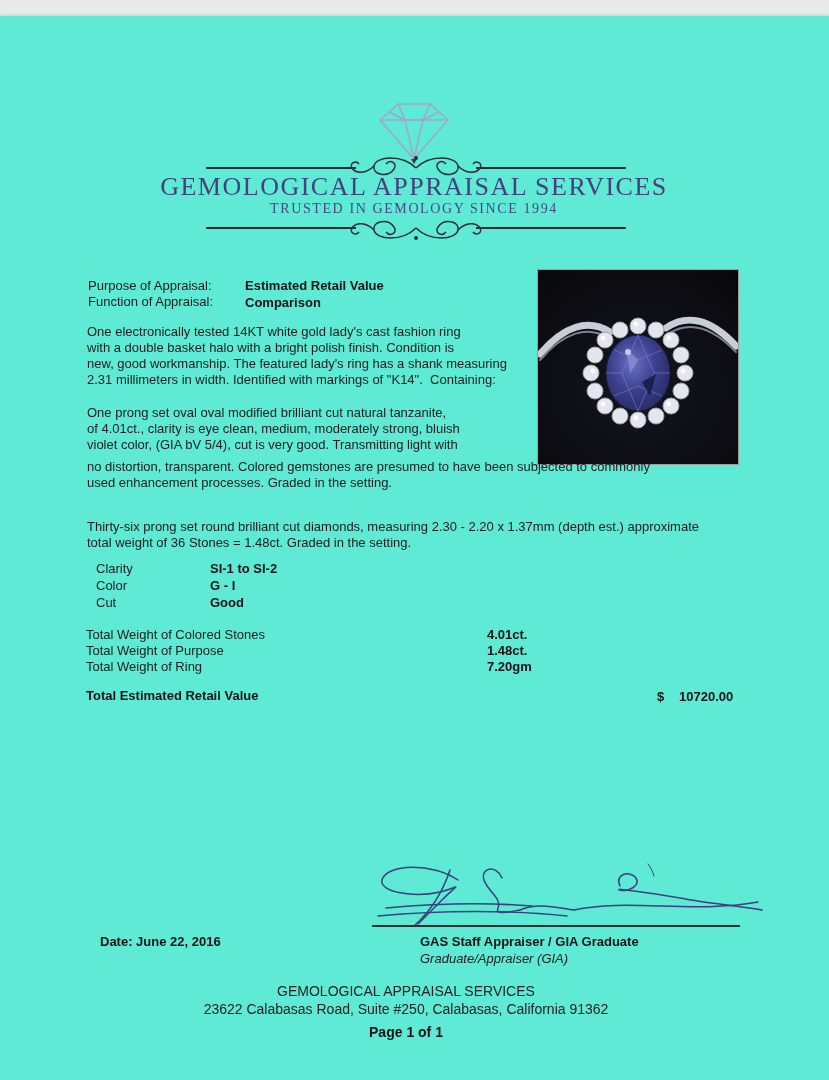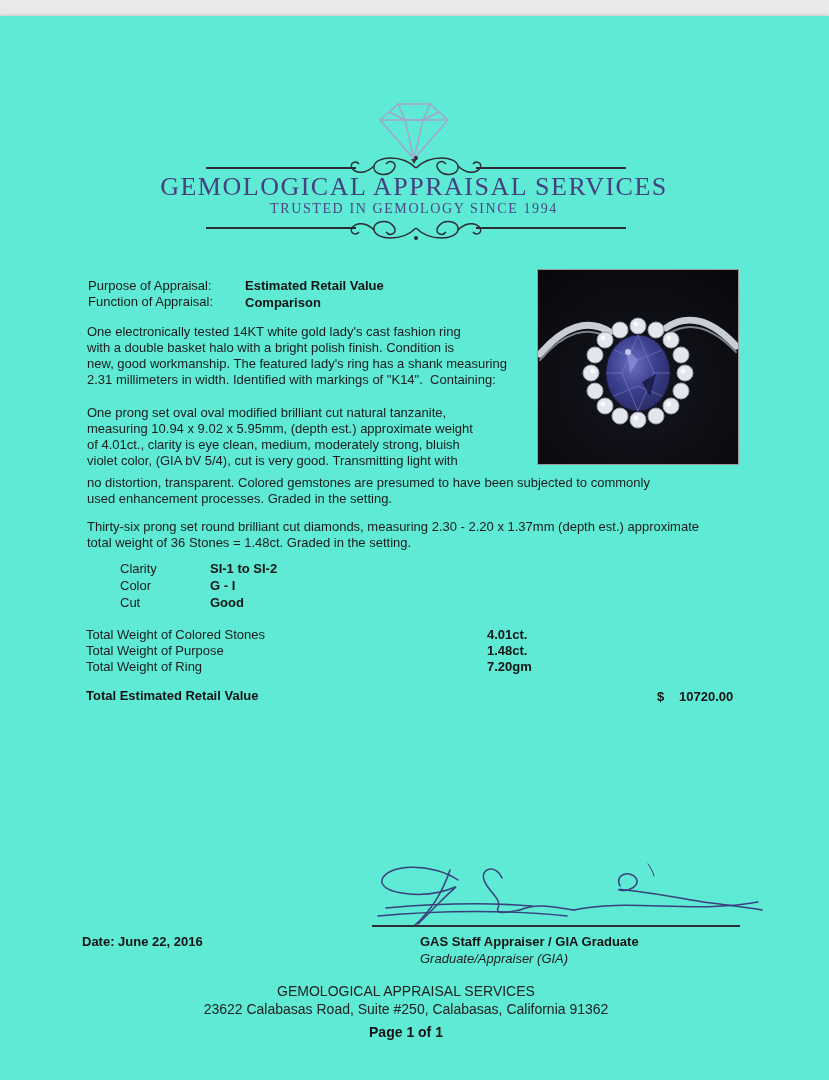--- a/index.html
+++ b/index.html
@@ -19,21 +19,21 @@
   .brand-title{
     font-family:"Liberation Serif", serif;font-size:26px;letter-spacing:1.5px;
     color:#454180;font-weight:500;
   }
   .brand-subtitle{
     font-family:"Liberation Serif", serif;font-size:14px;letter-spacing:1.6px;
     color:#4a4687;margin-top:1px;
   }
 
   
-  .grade-row .lbl{position:absolute;left:120px;}
+  .grade-row .lbl{position:absolute;left:96px;}
   .grade-row .val{position:absolute;left:210px;font-weight:bold;color:#141414;}
   .tot-row .lbl{position:absolute;left:86px;}
   .tot-row .val{position:absolute;left:487px;font-weight:bold;color:#141414;}
 
   .footer-wrap{left:0;width:812px;text-align:center;font-size:14px;line-height:18px;color:#222;}
 </style>
 </head>
 <body>
 
 <div class="page">
@@ -151,21 +151,20 @@
 
   <div class="abs txt" style="left:87px;top:308px;">
     <div class="line">One electronically tested 14KT white gold lady's cast fashion ring</div>
     <div class="line">with a double basket halo with a bright polish finish. Condition is</div>
     <div class="line">new, good workmanship. The featured lady's ring has a shank measuring</div>
     <div class="line">2.31 millimeters in width. Identified with markings of "K14".  Containing:</div>
   </div>
 
   <div class="abs txt" style="left:87px;top:389px;">
     <div class="line">One prong set oval oval modified brilliant cut natural tanzanite,</div>
-    <div class="line">measuring 10.94 x 9.02 x 5.95mm, (depth est.) approximate weight</div>
     <div class="line">of 4.01ct., clarity is eye clean, medium, moderately strong, bluish</div>
     <div class="line">violet color, (GIA bV 5/4), cut is very good. Transmitting light with</div>
     <div class="line" style="margin-top:6px;">no distortion, transparent. Colored gemstones are presumed to have been subjected to commonly</div>
     <div class="line">used enhancement processes. Graded in the setting.</div>
   </div>
 
   <div class="abs txt" style="left:87px;top:503px;">
     <div class="line">Thirty-six prong set round brilliant cut diamonds, measuring 2.30 - 2.20 x 1.37mm (depth est.) approximate</div>
     <div class="line">total weight of 36 Stones = 1.48ct. Graded in the setting.</div>
   </div>
@@ -208,21 +207,21 @@
       <path d="M16,64 C80,58 150,58 205,64"></path>
       <path d="M140,26 C134,12 118,16 122,28 C126,40 140,46 136,56 C133,63 146,60 158,58"></path>
       <path d="M158,58 C176,50 196,56 212,58"></path>
       <path d="M258,34 C252,22 268,18 274,26 C279,34 266,40 258,38 C250,36 284,40 318,46 C348,52 380,54 400,58"></path>
       <path d="M212,58 C266,46 330,62 396,50"></path>
       <path d="M286,12 C289,16 291,20 292,24" stroke-width="1"></path>
     </g>
     <path d="M10,74 L378,74" stroke="#2f2f33" stroke-width="2" fill="none"></path>
   </svg>
 
-  <div class="abs txt b" style="left:82px;top:918px;">Date: June 22, 2016</div>
+  <div class="abs txt b" style="left:100px;top:918px;">Date: June 22, 2016</div>
   <div class="abs txt b" style="left:420px;top:918px;">GAS Staff Appraiser / GIA Graduate</div>
   <div class="abs txt it" style="left:420px;top:935px;">Graduate/Appraiser (GIA)</div>
 
   <div class="abs footer-wrap" style="top:966px;">
     <div>GEMOLOGICAL APPRAISAL SERVICES</div>
     <div>23622 Calabasas Road, Suite #250, Calabasas, California 91362</div>
     <div class="b" style="margin-top:5px;">Page 1 of 1</div>
   </div>
 
 </div>

